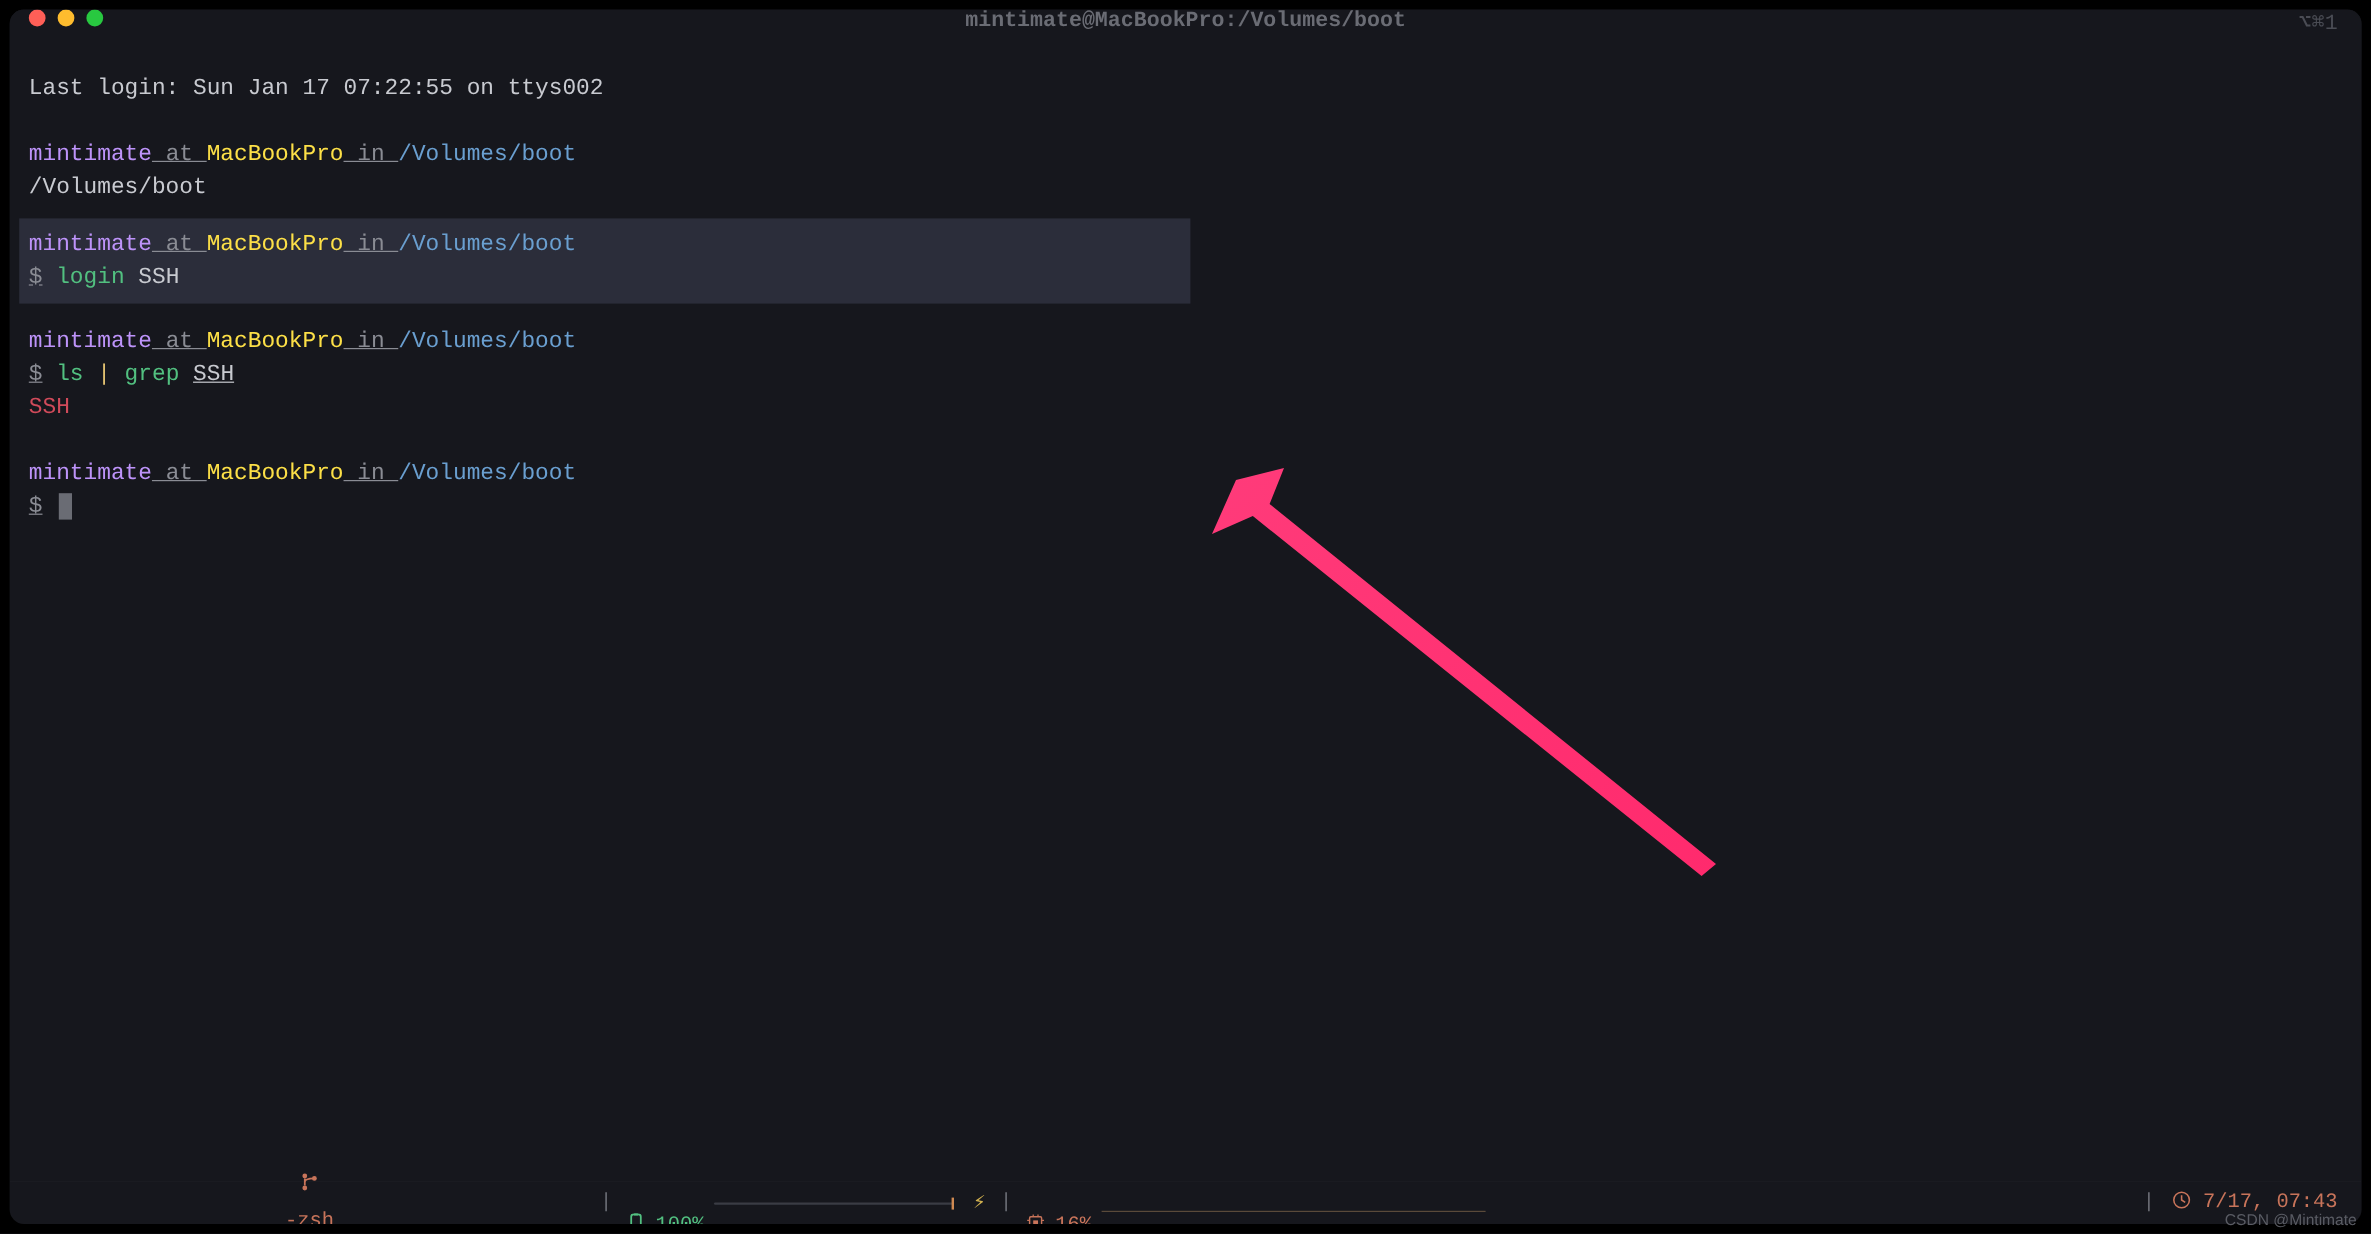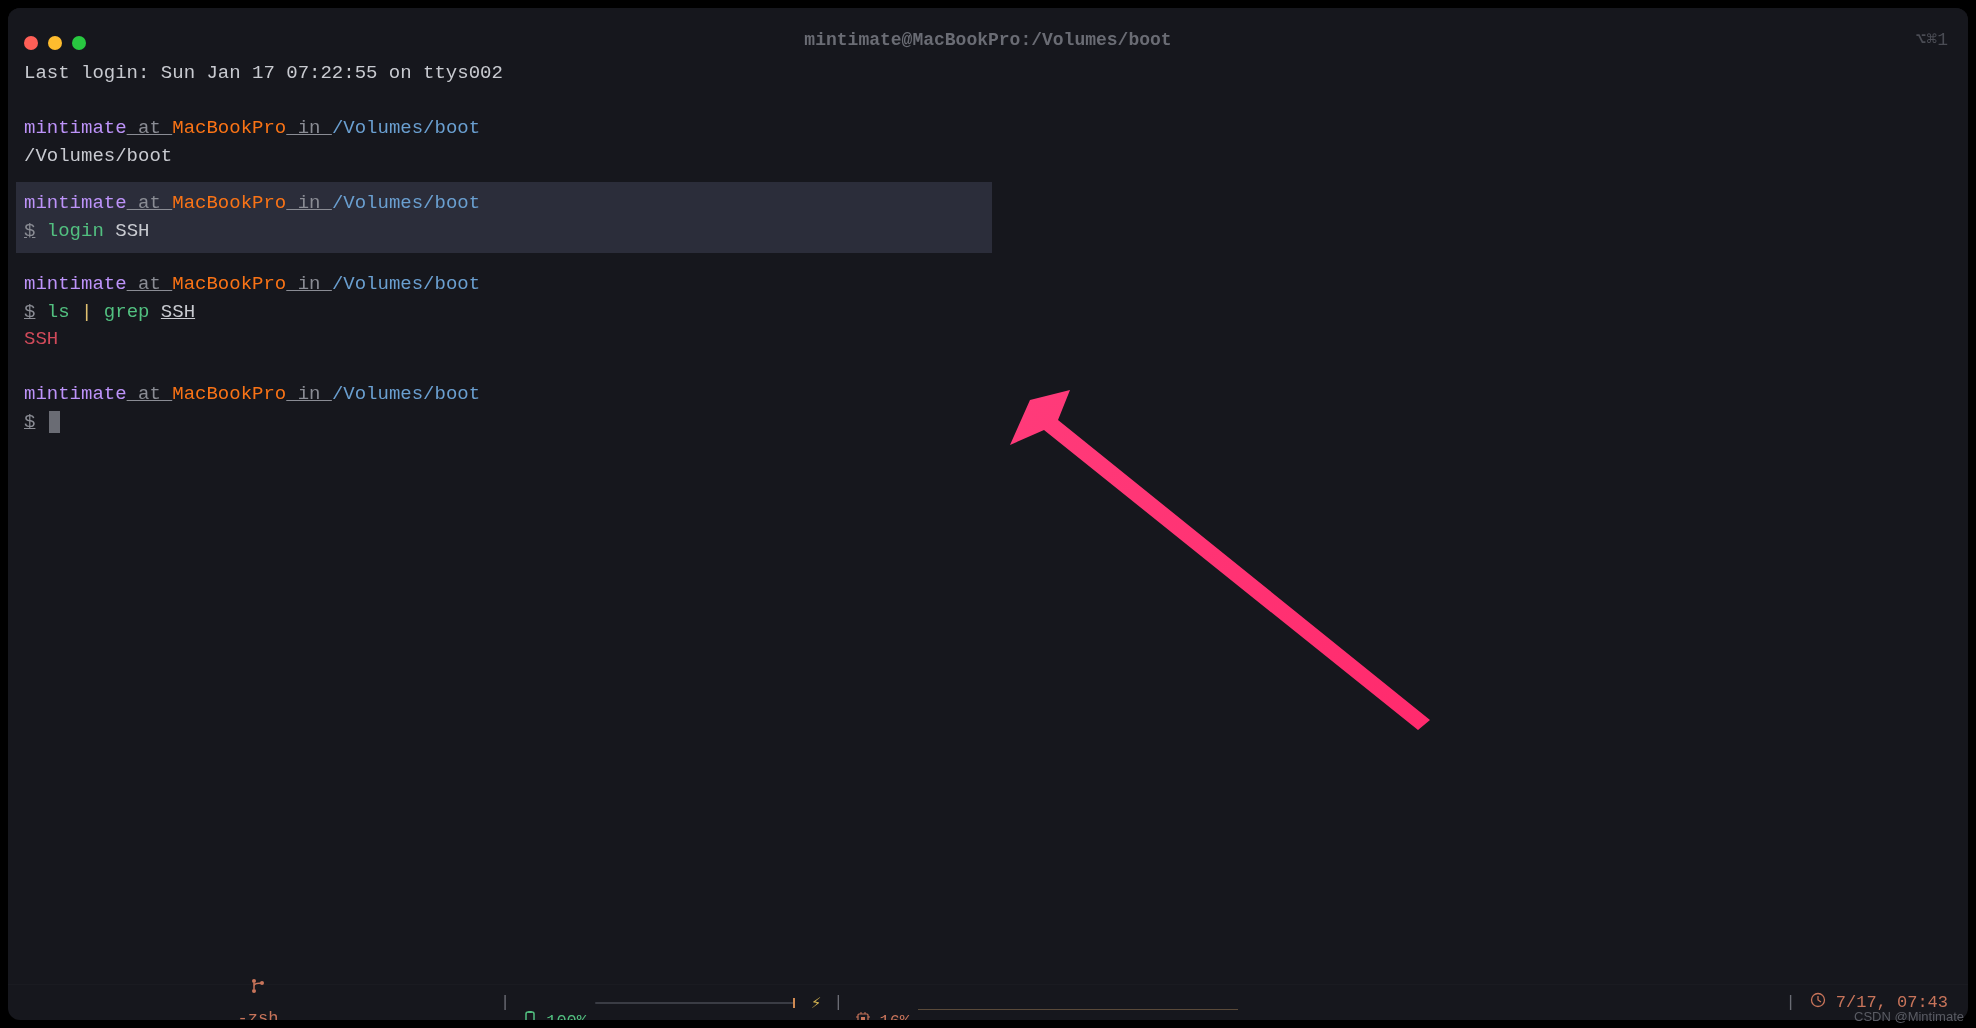--- a/index.html
+++ b/index.html
@@ -24,21 +24,21 @@
       bottom: 8px;
       background: #16171d;
       border-radius: 12px;
       overflow: hidden;
       display: flex;
       flex-direction: column;
     }
     .title-bar {
       height: 42px;
       display: flex;
-      align-items: flex-end;
+      align-items: flex-start;
       padding: 0 16px;
       position: relative;
       background: #16171d;
     }
     .traffic-lights {
       display: flex;
       gap: 10px;
     }
     .traffic-light {
       width: 14px;
@@ -74,21 +74,21 @@
       padding-left: 8px;
       padding-top: 8px;
       padding-bottom: 8px;
       margin-top: 12px;
       margin-bottom: 18px;
       width: 976px;
     }
     .c-white { color: #c8cad0; }
     .c-gray { color: #8a8c94; text-decoration: underline; }
     .c-purple { color: #bd93f9; }
-    .c-orange { color: #f97316; }
+    .c-orange { color: #fde047; }
     .c-blue { color: #6a9fd0; }
     .c-green { color: #52c080; }
     .c-yellow { color: #e0c070; }
     .c-red { color: #d04a5a; }
     .c-underline { text-decoration: underline; }
     .cursor-block {
       display: inline-block;
       width: 11px;
       height: 22px;
       background: #6a6c74;

